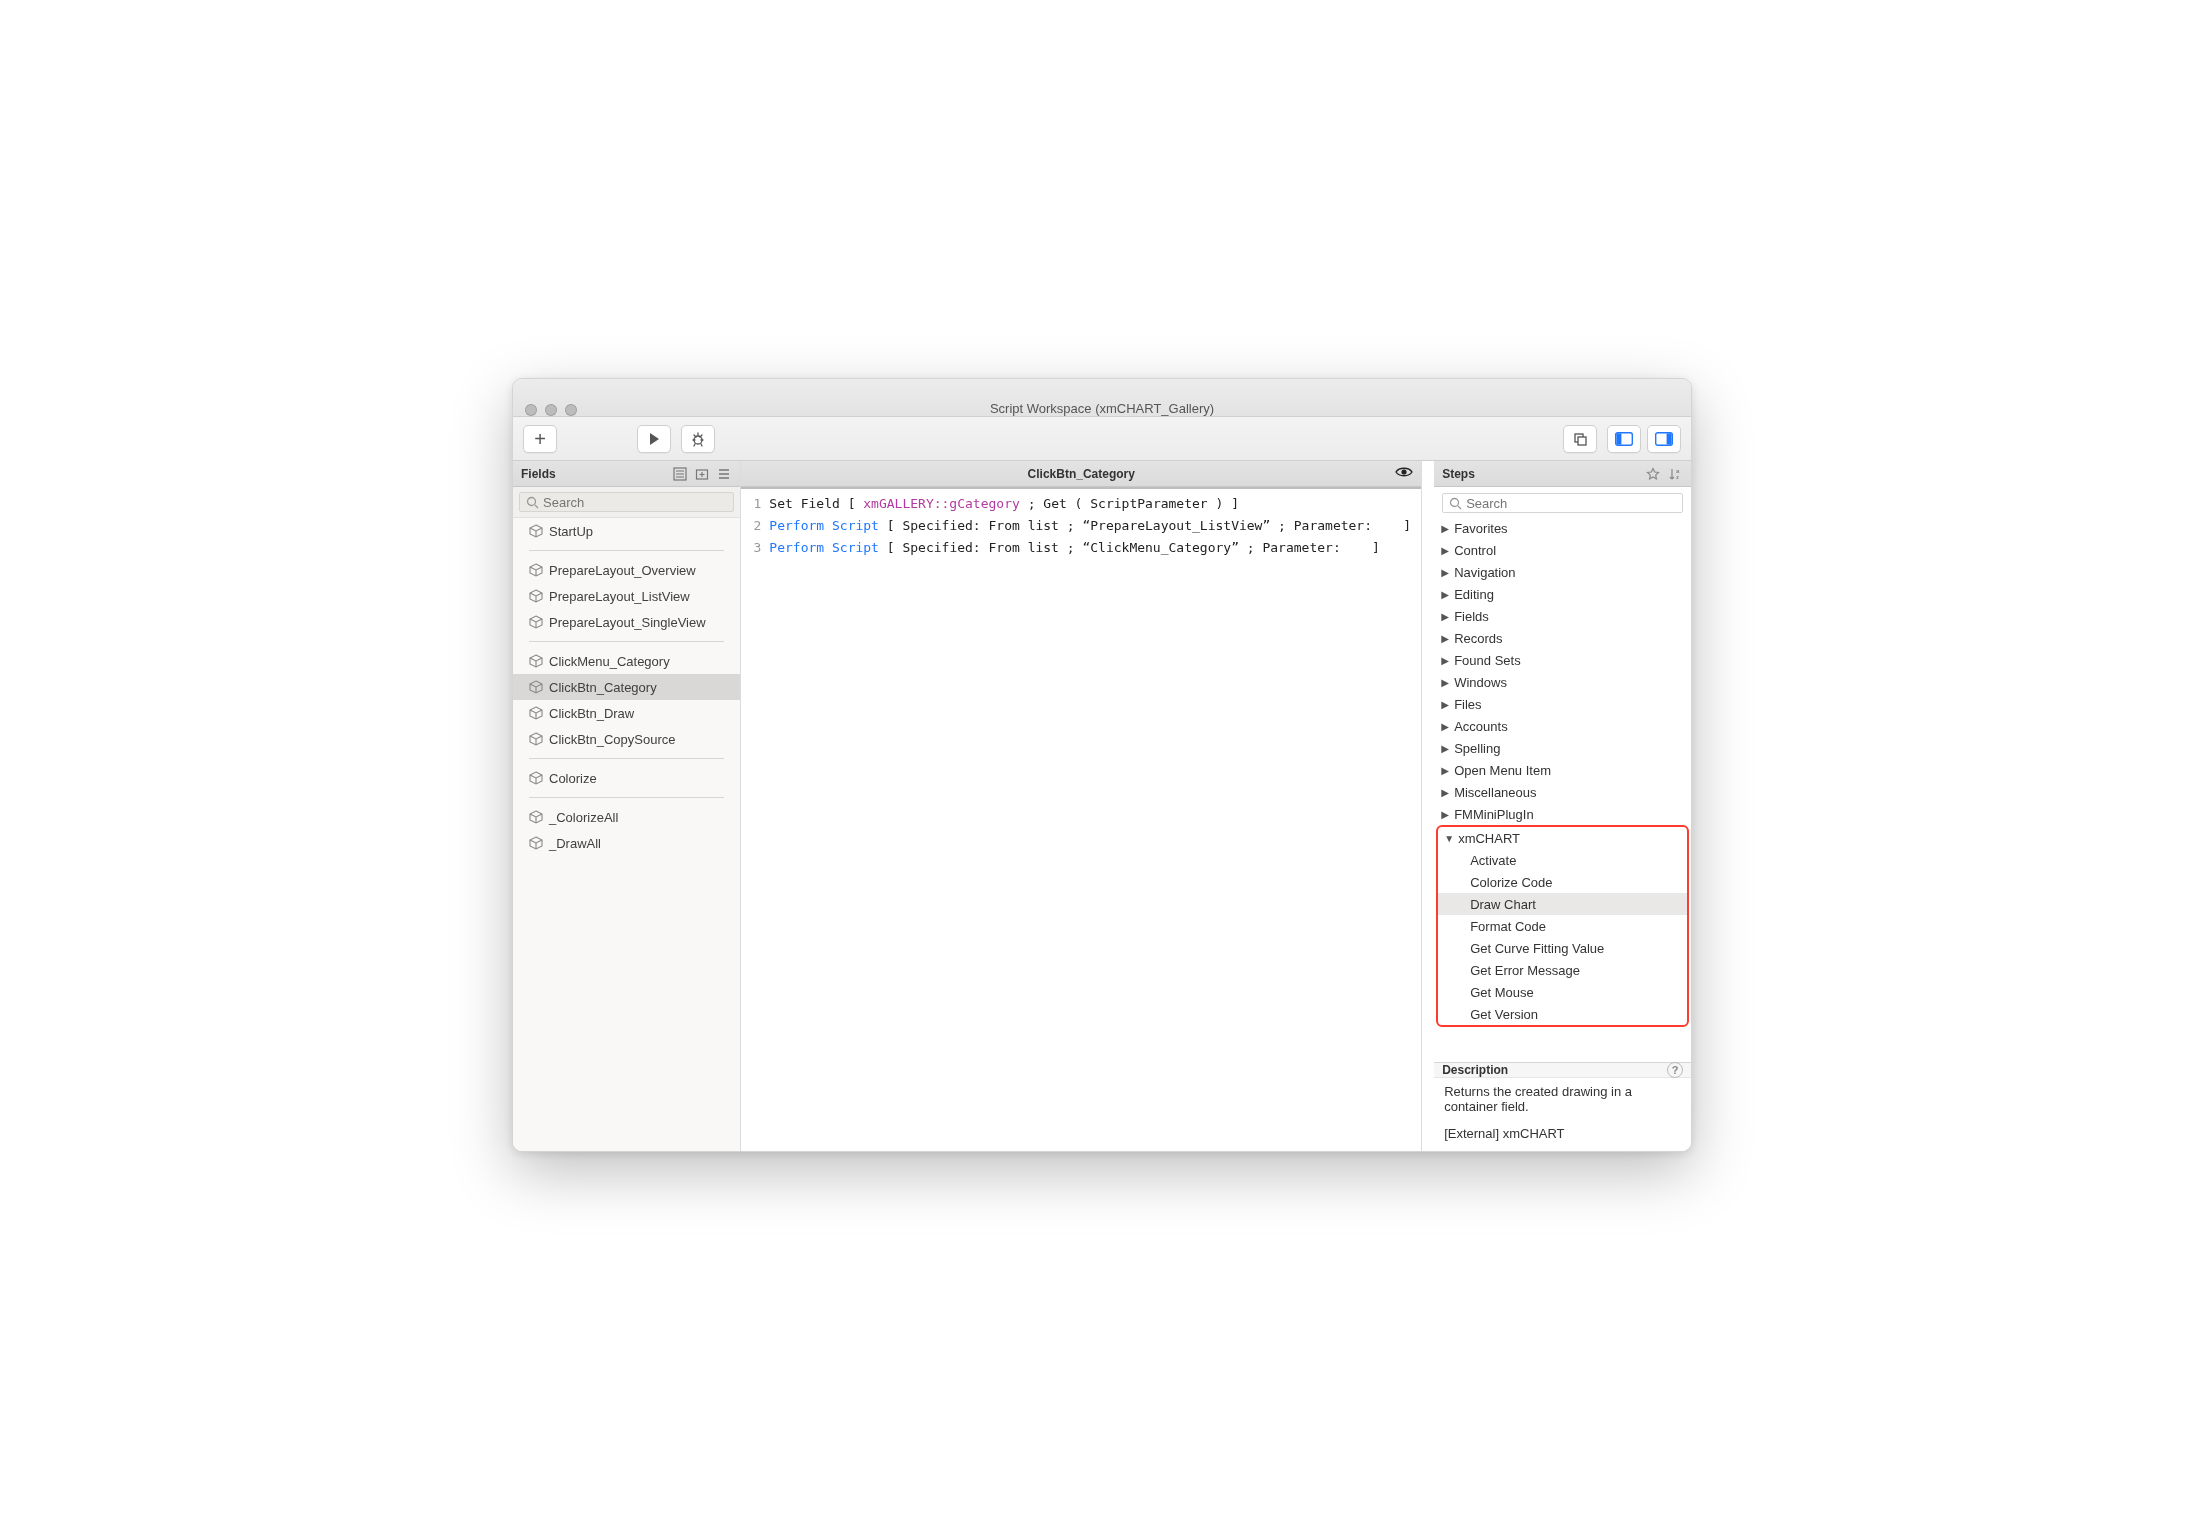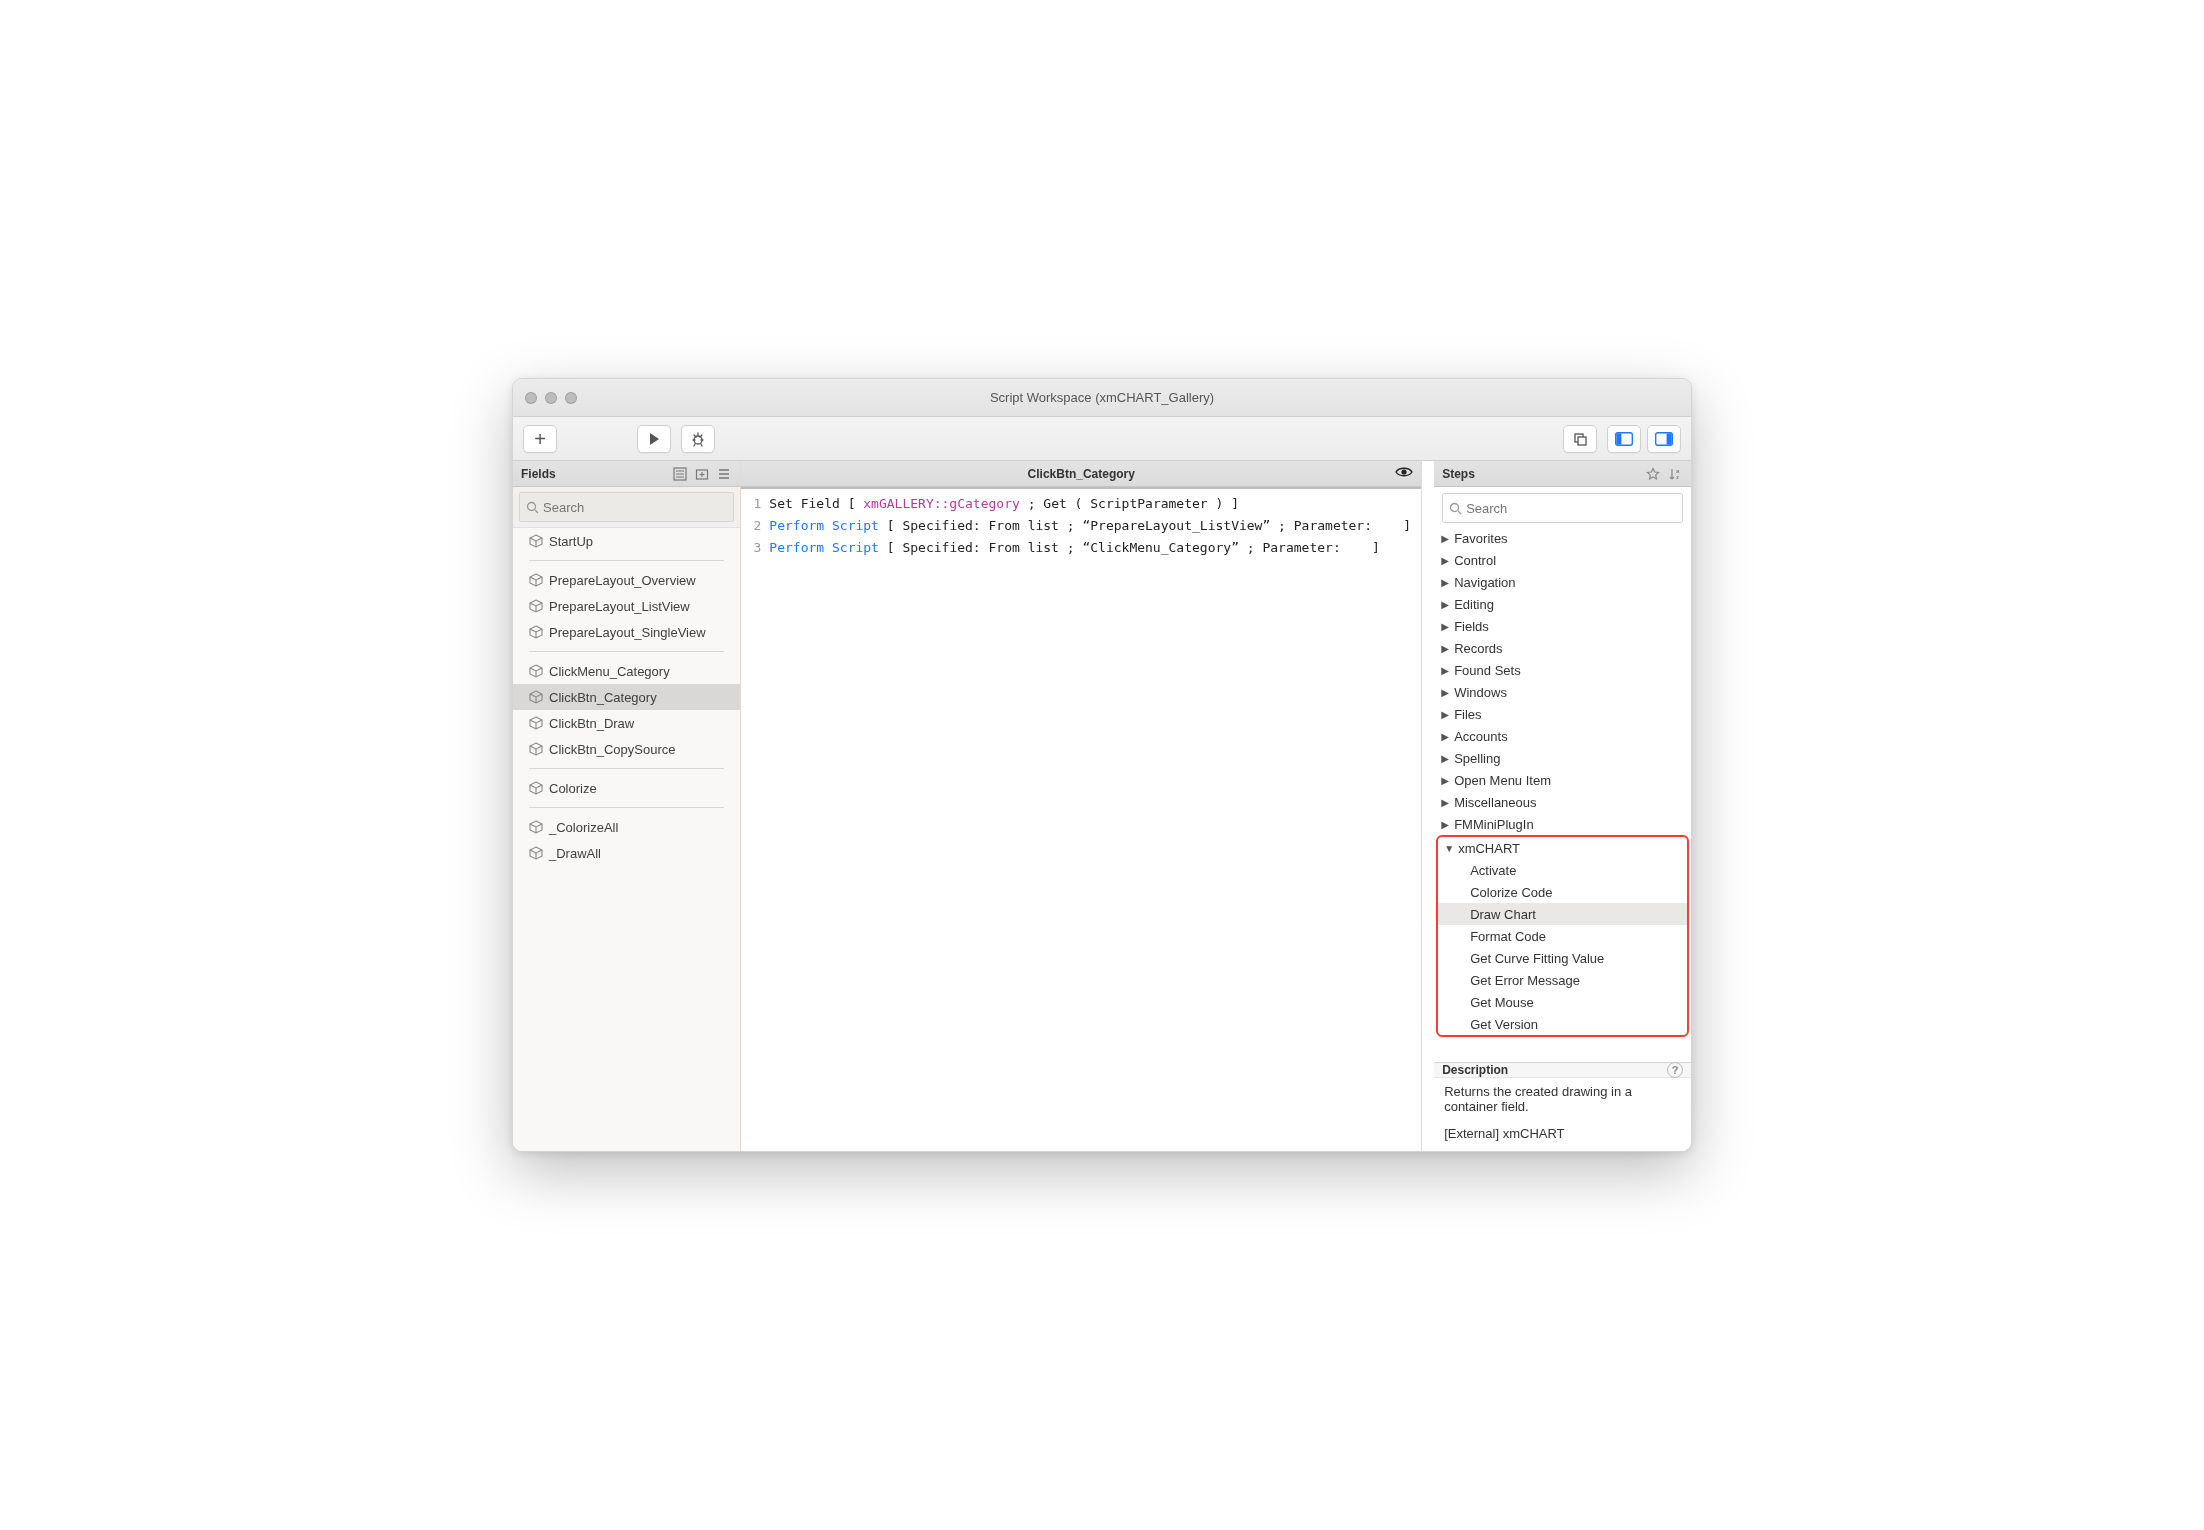--- a/index.html
+++ b/index.html
@@ -21,21 +21,21 @@
     overflow: hidden;
     display: flex;
     flex-direction: column;
   }
   
   .titlebar {
     height: 38px;
     background: linear-gradient(#ececec, #e3e3e3);
     border-bottom: 1px solid #d0d0d0;
     display: flex;
-    align-items: center;
+    align-items: flex-end;
     position: relative;
     padding: 0 12px;
   }
   .traffic { display: flex; gap: 8px; }
   .traffic span {
     width: 12px; height: 12px; border-radius: 50%;
     background: #bcbcbc; border: 0.5px solid rgba(0,0,0,0.15);
   }
   .titlebar .title {
     position: absolute; left: 0; right: 0; text-align: center;
@@ -93,21 +93,21 @@
   .pane-header .hicon { width: 16px; height: 16px; display:inline-flex; align-items:center; justify-content:center; color:#666; }
   .pane-header.center { justify-content: center; }
   .pane-header.center .t { flex: 0 0 auto; text-align: center; }
   .pane-header .right-icons { display: flex; gap: 6px; }
   .editor .pane-header { position: relative; }
   .editor .pane-header .eye { position: absolute; right: 8px; color:#333; }
   
   .search-wrap { padding: 5px 6px; border-bottom: 1px solid #e1e0de; background: #f1f0ee; }
   .search {
     display: flex; align-items: center;
-    height: 30px; background: #eceae7;
+    height: 20px; background: #eceae7;
     border: 1px solid #d7d5d2; border-radius: 2px;
     padding: 0 6px; gap: 4px;
   }
   .search svg { flex: 0 0 auto; }
   .search input {
     border: none; background: transparent; outline: none;
     font-size: 13px; color: #888; width: 100%;
   }
   .steps .search-wrap { background: #fff; border-bottom: none; padding: 6px 8px 4px;}
   .steps .search { background:#fff; border:1px solid #d7d5d2; }

